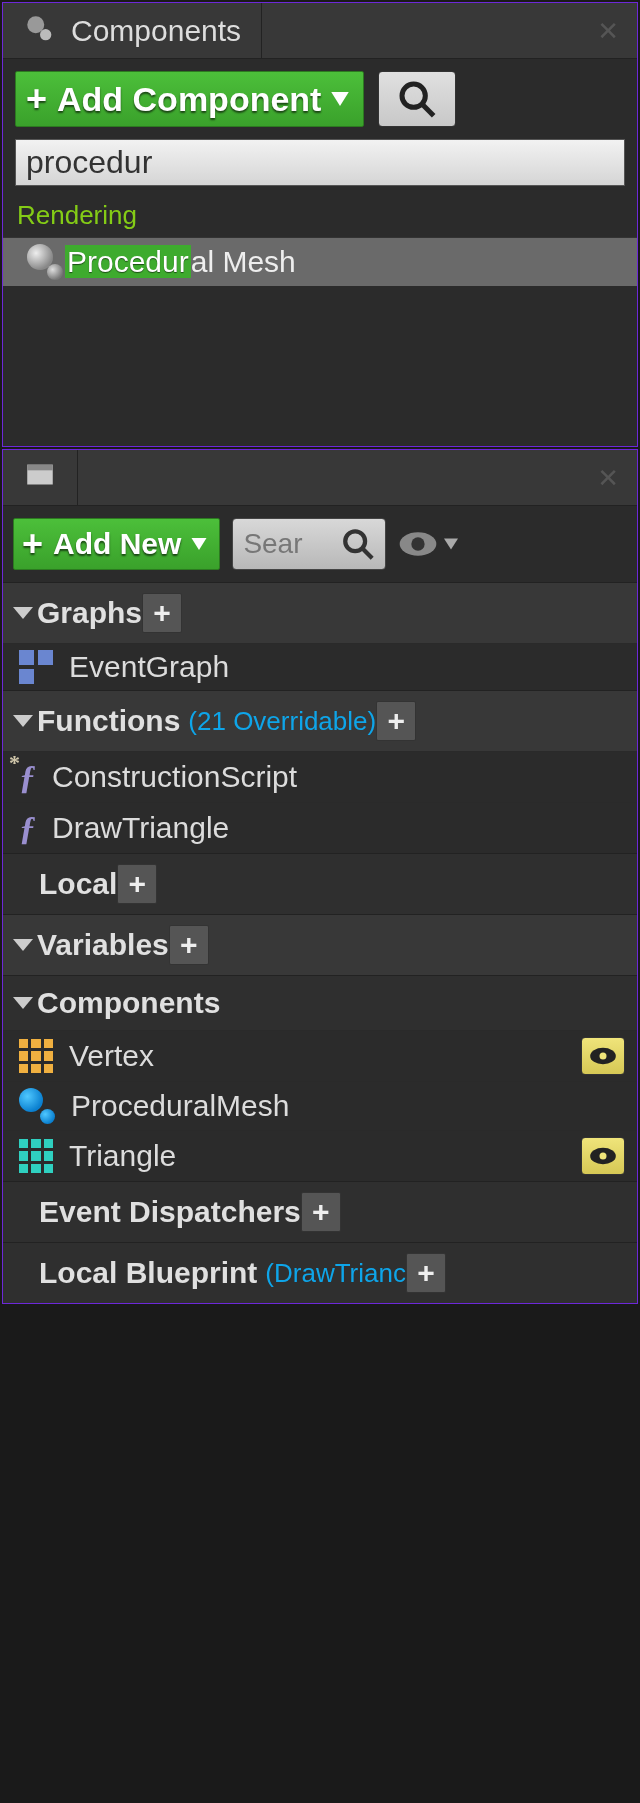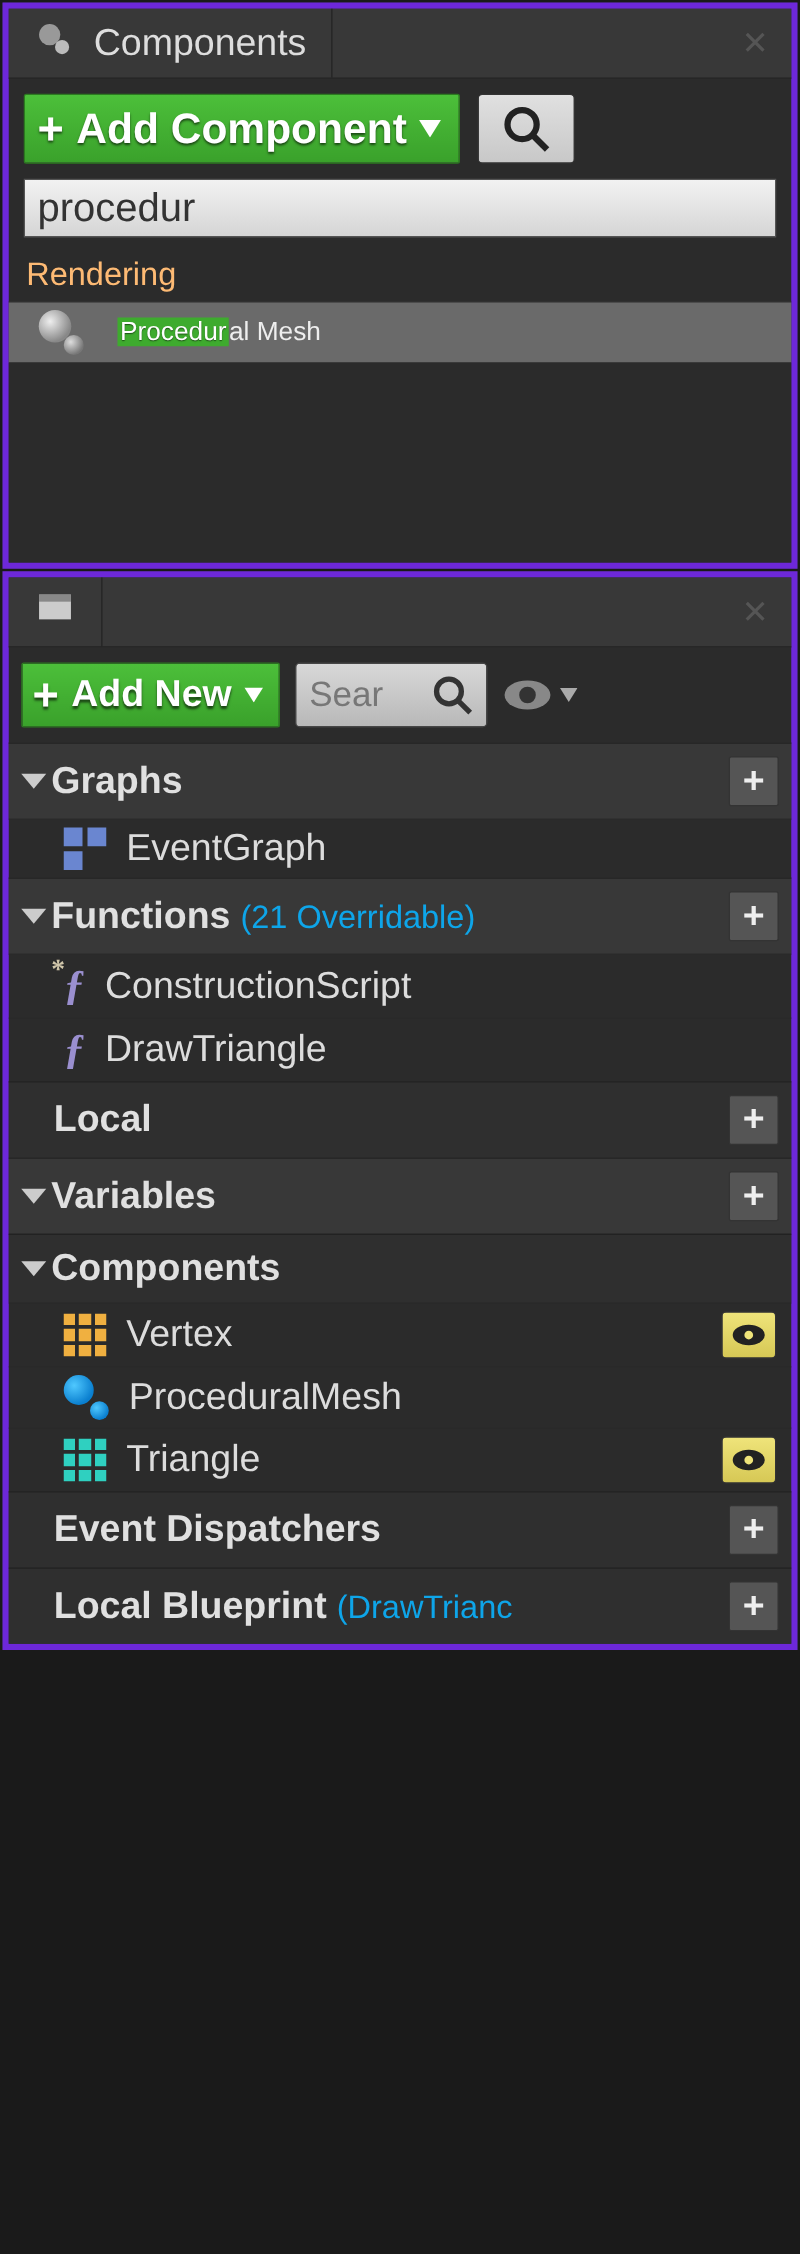--- a/index.html
+++ b/index.html
@@ -5,21 +5,21 @@
   * { box-sizing: border-box; margin: 0; padding: 0; }
   body {
     background: #1a1a1a;
     font-family: Arial, sans-serif;
     color: #ccc;
     width: 640px;
   }
 
   .panel {
     background: #2b2b2b;
-    border: 5px solid #6d28d9;
+    border: 1px solid #6d28d9;
     margin: 2px;
   }
 
   .tab-bar {
     display: flex;
     align-items: center;
     background: #383838;
     border-bottom: 1px solid #222;
     height: 56px;
     position: relative;
@@ -83,32 +83,32 @@
     margin: 0 12px 6px 12px;
     background: linear-gradient(#f2f2f2,#d5d5d5);
     border: 1px solid #555;
     font-size: 32px;
     padding: 4px 10px;
     color: #333;
   }
 
   .cat-header {
     font-size: 26px;
-    color: #fdba74;
+    color: #84cc16;
     padding: 8px 27px 6px 14px;
     border-bottom: 1px solid #333;
   }
 
   .result-row {
     display: flex;
     align-items: center;
-    gap: 27px;
+    gap: 2px;
     padding: 6px 24px;
     background: #6a6a6a;
-    font-size: 21px;
+    font-size: 30px;
     color: #eee;
   }
   .result-hl {
     background: #3eab2e;
     color: #fff;
     padding: 0 2px;
     text-shadow: 0 1px 1px rgba(0,0,0,0.55);
   }
 
   .comp-icon { width:36px; height:36px; position:relative; }
@@ -132,42 +132,42 @@
     padding:4px 10px; height:52px;
   }
   .mb-search input {
     width:90px; border:none; background:transparent; font-size:28px; color:#777;
   }
   .mb-search input::placeholder { color:#777; }
 
   .eye-btn { display:flex; align-items:center; gap:6px; }
 
   .section {
-    display:flex; align-items:center; justify-content:space-between;
+    display:flex; align-items:center; 
     padding: 10px 10px 10px 14px;
     background:#383838;
     border-top:1px solid #222;
   }
   .section.sub { background:#2f2f2f; }
   .sec-label {
     display:flex; align-items:center; gap:8px;
     font-size:30px; font-weight:bold; color:#e0e0e0;
   }
   .sec-count { font-weight:normal; color:#0ea5e9; font-size:26px; }
   .caret { width:0; height:0; border-top:10px solid transparent; border-bottom:10px solid transparent; border-left:12px solid #ccc; transform:rotate(90deg); }
   .plus-box {
     width:40px; height:40px; background:#555; color:#eee;
     display:flex; align-items:center; justify-content:center;
     font-size:30px; font-weight:bold; border:1px solid #333;
     border-radius:2px;
   }
 
   .item-row {
     display:flex; justify-content:space-between;
-    padding:6px 12px 6px 44px;
+    padding:6px 12px 6px 16px;
     font-size:30px; color:#dcdcdc;
     border-top:1px solid #2a2a2a;
   }
   .item-row .left { display:flex; align-items:center; gap:16px; }
 
   .graph-icon { width:34px; height:34px; display:grid; grid-template-columns:1fr 1fr; grid-template-rows:1fr 1fr; gap:4px; }
   .graph-icon span { background:#6a86d0; }
   .graph-icon span:nth-child(4){ background:transparent; }
 
   .func-icon { font-family:Georgia,serif; font-style:italic; font-size:34px; color:#9a8fcf; font-weight:bold; }

